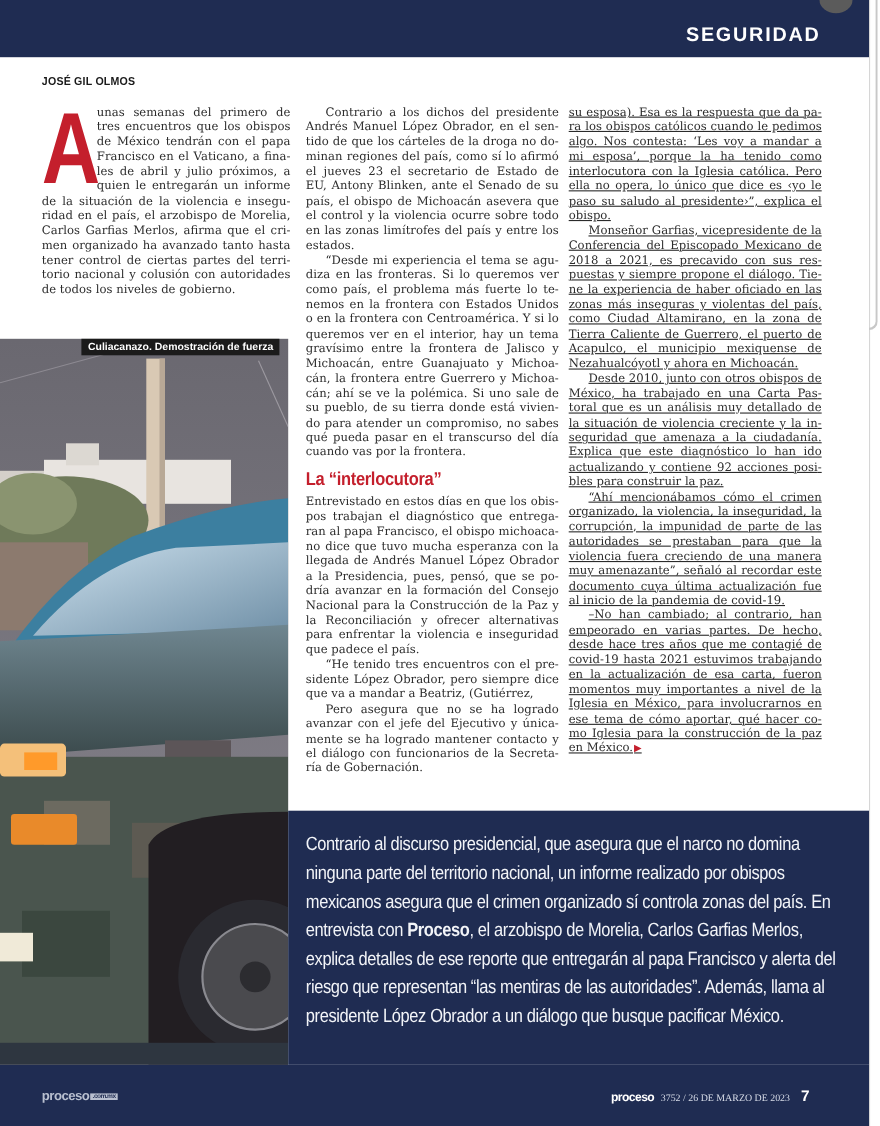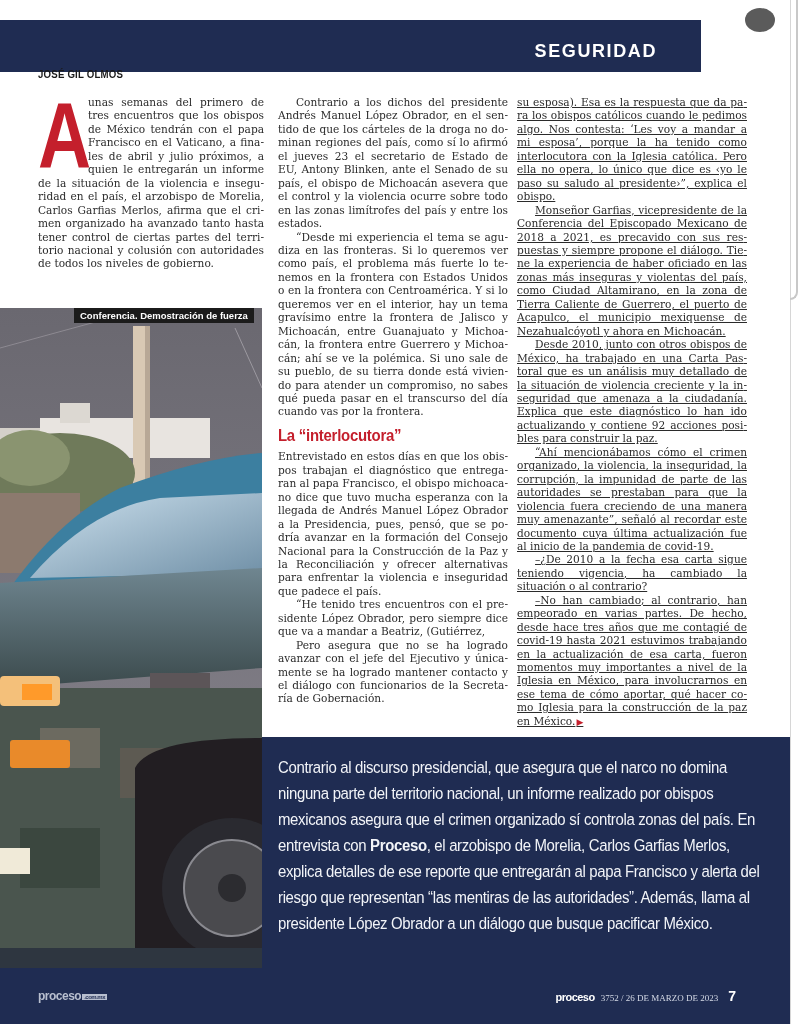--- a/index.html
+++ b/index.html
@@ -4,21 +4,21 @@
 <style>
   * { box-sizing: border-box; margin: 0; padding: 0; }
   html, body { width: 800px; height: 1024px; overflow: hidden; background: #ffffff; }
   body { position: relative; font-family: "DejaVu Serif", serif; color: #2a2a2a; }
 
   .page { position: absolute; left: 0; top: 0; width: 790px; height: 1024px; background: #fff; overflow: hidden; }
   .right-gutter { position: absolute; right: 0; top: 0; width: 10px; height: 1024px; background: #ffffff; border-left: 1px solid #d6d6d6; }
   .scroll-track { position: absolute; right: 2px; top: 0; width: 8px; height: 300px; border-right: 2px solid #c8c8c8; border-bottom: 2px solid #c8c8c8; border-bottom-right-radius: 8px; }
   .corner-dot { position: absolute; left: 745px; top: -12px; width: 30px; height: 24px; border-radius: 50%; background: #5b5b5b; }
 
-  .header-band { position: absolute; left: 0; top: 0; width: 701px; height: 52px; background: #1f2c52; margin-top: 20px; }
+  .header-band { position: absolute; left: 0; top: 0; width: 790px; height: 52px; background: #1f2c52; }
   .section-label { position: absolute; right: 44px; top: 21px; font-family: "Liberation Sans", sans-serif; font-weight: bold; font-size: 18px; letter-spacing: 1.6px; color: #ffffff; }
 
   .byline { position: absolute; left: 38px; top: 68px; font-family: "Liberation Sans", sans-serif; font-weight: bold; font-size: 10.5px; color: #1a1a1a; letter-spacing: 0.2px; transform: scaleX(0.92); transform-origin: left; }
 
   .col { position: absolute; font-size: 10.6px; line-height: 13.45px; text-align: justify; color: #2b2b2b; hyphens: manual; }
   .col p { margin: 0; }
   .col p.ind { text-indent: 18px; }
   .col1 { left: 38px; top: 96px; width: 226px; }
   .col2 { left: 278px; top: 96px; width: 230px; }
   .col3 { left: 517px; top: 96px; width: 230px; text-decoration: underline; }
@@ -68,21 +68,20 @@
     <p>Entrevistado en estos días en que los obis­pos trabajan el diagnóstico que entrega­ran al papa Francisco, el obispo michoaca­no dice que tuvo mucha esperanza con la llegada de Andrés Manuel López Obrador a la Presidencia, pues, pensó, que se po­dría avanzar en la formación del Conse­jo Nacional para la Construcción de la Paz y la Reconciliación y ofrecer alternativas para enfrentar la violencia e inseguridad que padece el país.</p>
     <p class="ind">“He tenido tres encuentros con el pre­sidente López Obrador, pero siempre di­ce que va a mandar a Beatriz, (Gutiérrez,</p>
     <p class="ind">Pero asegura que no se ha logrado avanzar con el jefe del Ejecutivo y única­mente se ha logrado mantener contacto y el diálogo con funcionarios de la Secreta­ría de Gobernación.</p>
   </div>
 
   <div class="col col3">
     <p>su esposa). Esa es la respuesta que da pa­ra los obispos católicos cuando le pedimos algo. Nos contesta: ‘Les voy a mandar a mi esposa’, porque la ha tenido como interlo­cutora con la Iglesia católica. Pero ella no opera, lo único que dice es ‹yo le paso su saludo al presidente›”, explica el obispo.</p>
     <p class="ind">Monseñor Garfias, vicepresidente de la Conferencia del Episcopado Mexicano de 2018 a 2021, es precavido con sus res­puestas y siempre propone el diálogo. Tie­ne la experiencia de haber oficiado en las zonas más inseguras y violentas del país, como Ciudad Altamirano, en la zona de Tierra Caliente de Guerrero, el puerto de Acapulco, el municipio mexiquense de Nezahualcóyotl y ahora en Michoacán.</p>
     <p class="ind">Desde 2010, junto con otros obispos de México, ha trabajado en una Carta Pas­toral que es un análisis muy detallado de la situación de violencia creciente y la in­seguridad que amenaza a la ciudadanía. Explica que este diagnóstico lo han ido actualizando y contiene 92 acciones posi­bles para construir la paz.</p>
     <p class="ind">“Ahí mencionábamos cómo el crimen organizado, la violencia, la inseguridad, la corrupción, la impunidad de parte de las autoridades se prestaban para que la violencia fuera creciendo de una manera muy amenazante”, señaló al recordar este documento cuya última actualización fue al inicio de la pandemia de covid-19.</p>
-    <p class="ind">–¿De 2010 a la fecha esa carta sigue te­niendo vigencia, ha cambiado la situación o al contrario?</p>
     <p class="ind"><span>–No han cambiado; al contrario, han empeorado en varias partes. De hecho, desde hace tres años que me contagié de covid-19 hasta 2021 estuvimos trabajan­do en la actualización de esa carta, fueron momentos muy importantes a nivel de la Iglesia en México, para involucrarnos en ese tema de cómo aportar, qué hacer co­mo Iglesia para la construcción de la paz en México.</span><span class="end-mark">▶</span></p>
   </div>
 
   <div class="photo">
     <svg width="262" height="660" viewBox="0 0 262 660" xmlns="http://www.w3.org/2000/svg">
       <defs>
         <linearGradient id="sky" x1="0" y1="0" x2="0" y2="1">
           <stop offset="0" stop-color="#6a6870"></stop>
           <stop offset="1" stop-color="#8a8790"></stop>
         </linearGradient>
@@ -128,21 +127,21 @@
       <rect x="10" y="432" width="60" height="28" rx="3" fill="#e98a2a"></rect>
       <rect x="0" y="540" width="30" height="26" fill="#f0ead8"></rect>
 
       <path d="M135 460 Q150 430 262 430 L262 660 L135 660 Z" fill="#221e22"></path>
       <circle cx="232" cy="580" r="70" fill="#2a2a30"></circle>
       <circle cx="232" cy="580" r="48" fill="#4a4a4e" stroke="#8a8a90" stroke-width="2"></circle>
       <circle cx="232" cy="580" r="14" fill="#2c2c30"></circle>
       <rect x="0" y="640" width="262" height="20" fill="#2e3640"></rect>
     </svg>
   </div>
-  <div class="photo-caption">Conferencia. Demostración de fuerza</div>
+  <div class="photo-caption">Culiacanazo. Demostración de fuerza</div>
 
   <div class="deck-band"></div>
   <div class="deck-bottom"></div>
   <div class="deck-text"><span>Contrario al discurso presidencial, que asegura que el narco no do­mina ninguna parte del territorio nacional, un informe realizado por obispos mexicanos asegura que el crimen organizado sí controla zonas del país. En entrevista con </span><b>Proceso</b><span>, el arzobispo de Morelia, Carlos Garfias Merlos, explica detalles de ese reporte que entre­garán al papa Francisco y alerta del riesgo que representan “las mentiras de las autoridades”. Además, llama al presidente López Obrador a un diálogo que busque pacificar México.</span></div>
 
   <div class="footer-left">
     <span>proceso</span><span class="dom">.com.mx</span>
   </div>
   <div class="footer-right">
     <span class="footer-brand">proceso</span>

